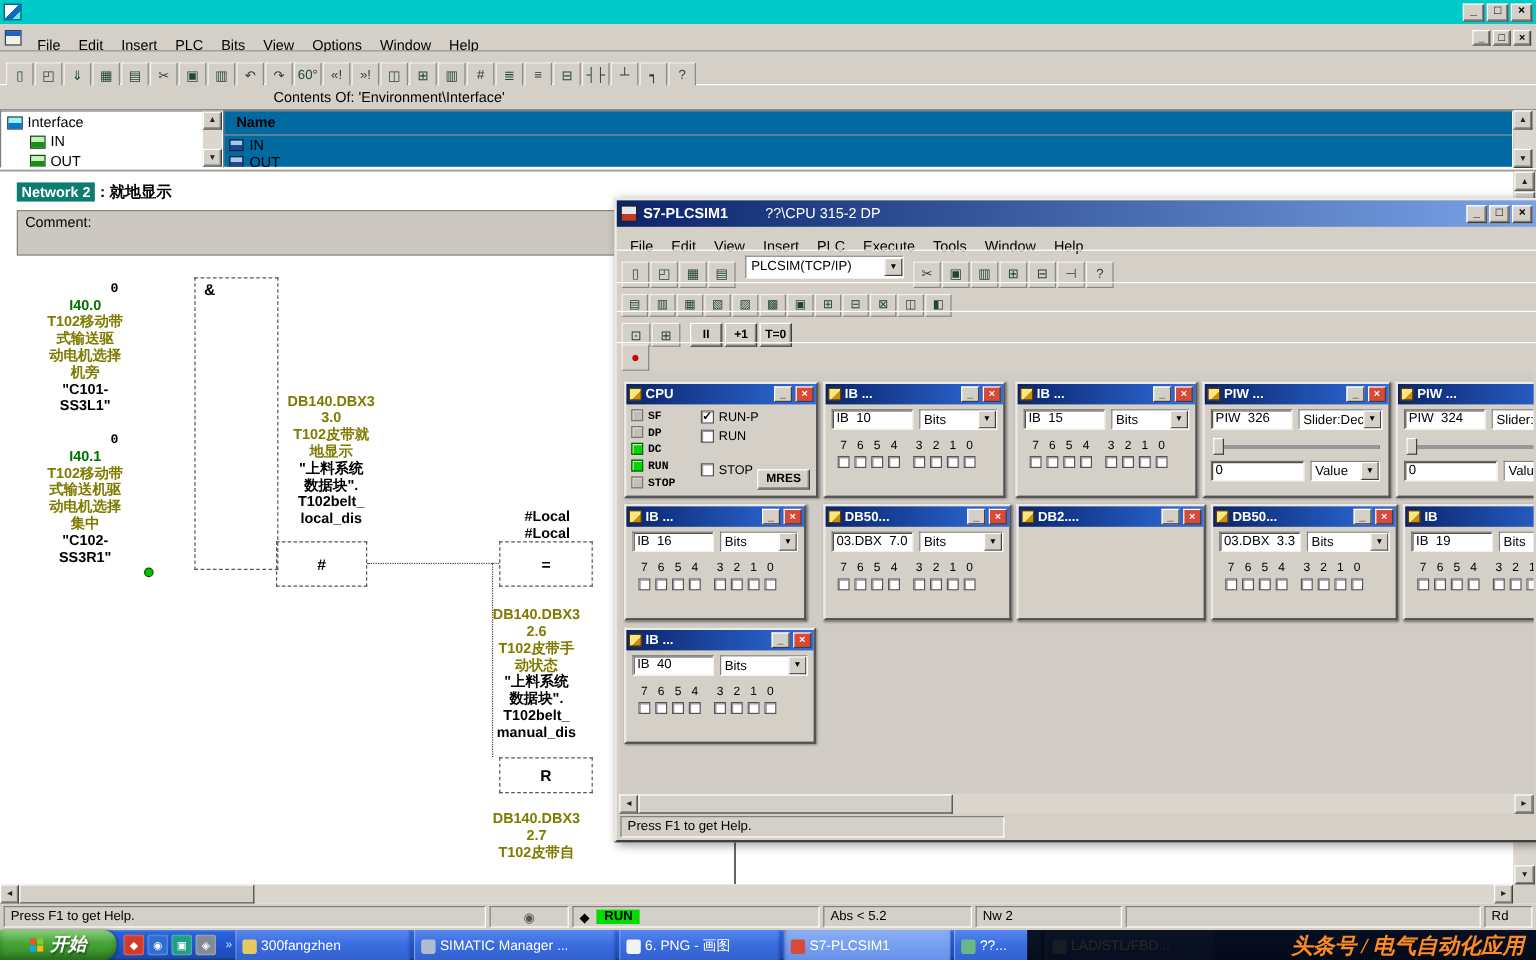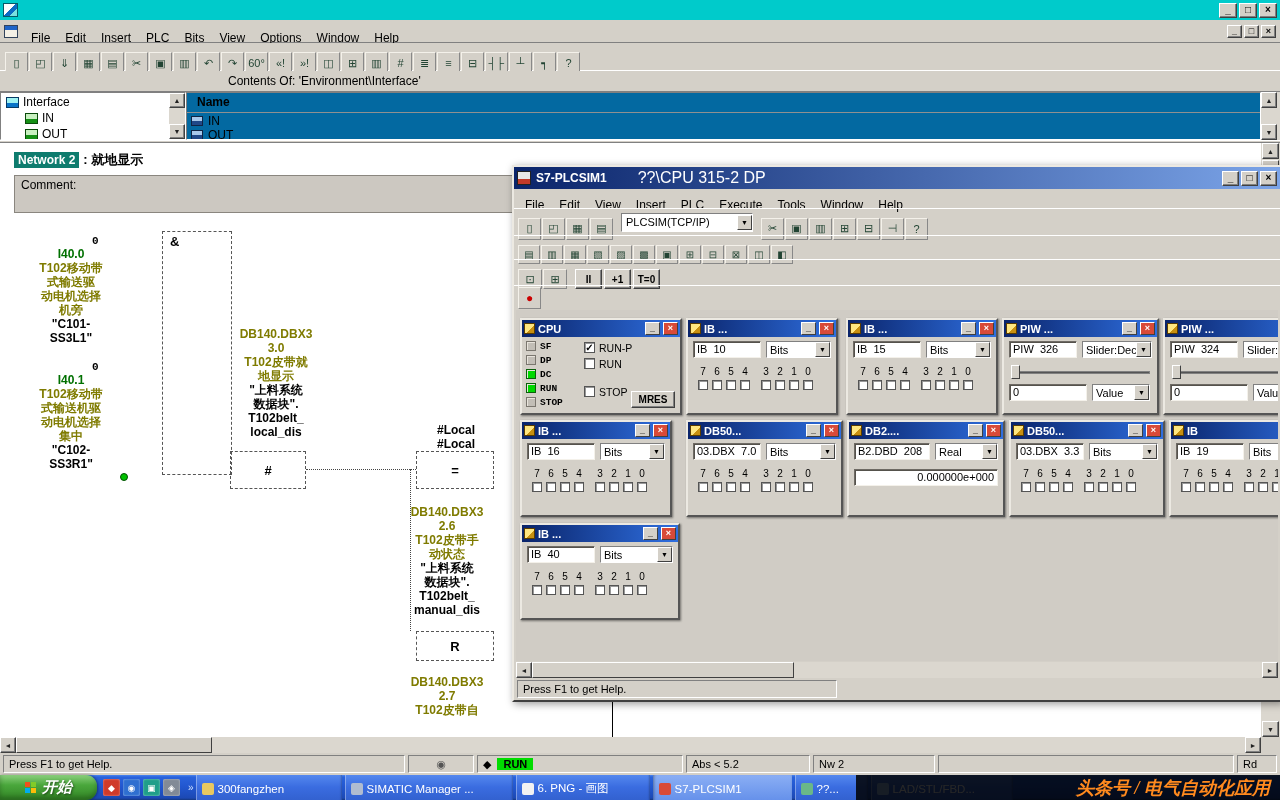--- a/index.html
+++ b/index.html
@@ -88,21 +88,21 @@
 .seg.s-nw{width:122px;}
 .seg.fill{flex:1;}
 .seg.s-rd{width:40px;}
 
 
 .plcsim{position:absolute;left:512px;top:165px;width:770px;height:537px;background:#d4d0c8;z-index:20;
   border:2px solid;border-color:#ece9e2 #404040 #404040 #ece9e2;display:flex;flex-direction:column;box-shadow:2px 2px 8px rgba(0,0,0,.4);}
 .p-titlebar{height:22px;background:linear-gradient(90deg,#0a246a,#7ba4e8);display:flex;align-items:center;padding:0 3px;gap:5px;flex:none;}
 .p-icon{width:14px;height:14px;background:linear-gradient(180deg,#e8e8e8 55%,#c23a2a 55%);border:1px solid #222;flex:none;}
 .p-title{color:#fff;font-weight:bold;font-size:12px;white-space:nowrap;}
-.p-path{color:#fff;font-size:16px;margin-left:26px;flex:1;white-space:nowrap;overflow:hidden;}
+.p-path{color:#fff;font-size:12px;margin-left:26px;flex:1;white-space:nowrap;overflow:hidden;}
 .p-titlebar .cap-btn{width:17px;height:15px;}
 .p-menubar{height:19px;display:flex;align-items:center;padding:0 4px;flex:none;}
 .p-tb{display:flex;align-items:center;padding:2px 4px;gap:1px;flex:none;border-top:1px solid #fff;}
 .p-tb1{height:27px;}
 .p-tb2{height:24px;}
 .p-tb2 .tb-btn{min-width:22px;height:19px;font-size:10px;}
 .p-tb3{height:26px;}
 .p-tb3 .tb-btn{min-width:24px;height:20px;}
 .p-tb4{height:24px;}
 .tb-group{display:flex;gap:1px;margin-top:13px;}
@@ -799,30 +799,20 @@
         </div>
       </div>
 
       <div class="vw w-db2">
         <div class="vw-title">
           <span class="vw-icon"></span>
           <span class="vw-title-text">DB2....</span>
           <span class="vw-btn">_</span>
           <span class="vw-btn close">×</span>
         </div>
-        <div class="vw-body">
-          <div class="vw-row">
-            <span class="addr-input sunken" style="width:76px;">B2.DBD  208</span>
-            <span class="fmt-select">
-              <span class="fmt-value">Real</span>
-              <span class="dd-btn">▼</span>
-            </span>
-          </div>
-          <span class="val-input wide sunken" style="display:block;">0.000000e+000</span>
-        </div>
       </div>
 
       <div class="vw w-db3">
         <div class="vw-title">
           <span class="vw-icon"></span>
           <span class="vw-title-text">DB50...</span>
           <span class="vw-btn">_</span>
           <span class="vw-btn close">×</span>
         </div>
         <div class="vw-body">

